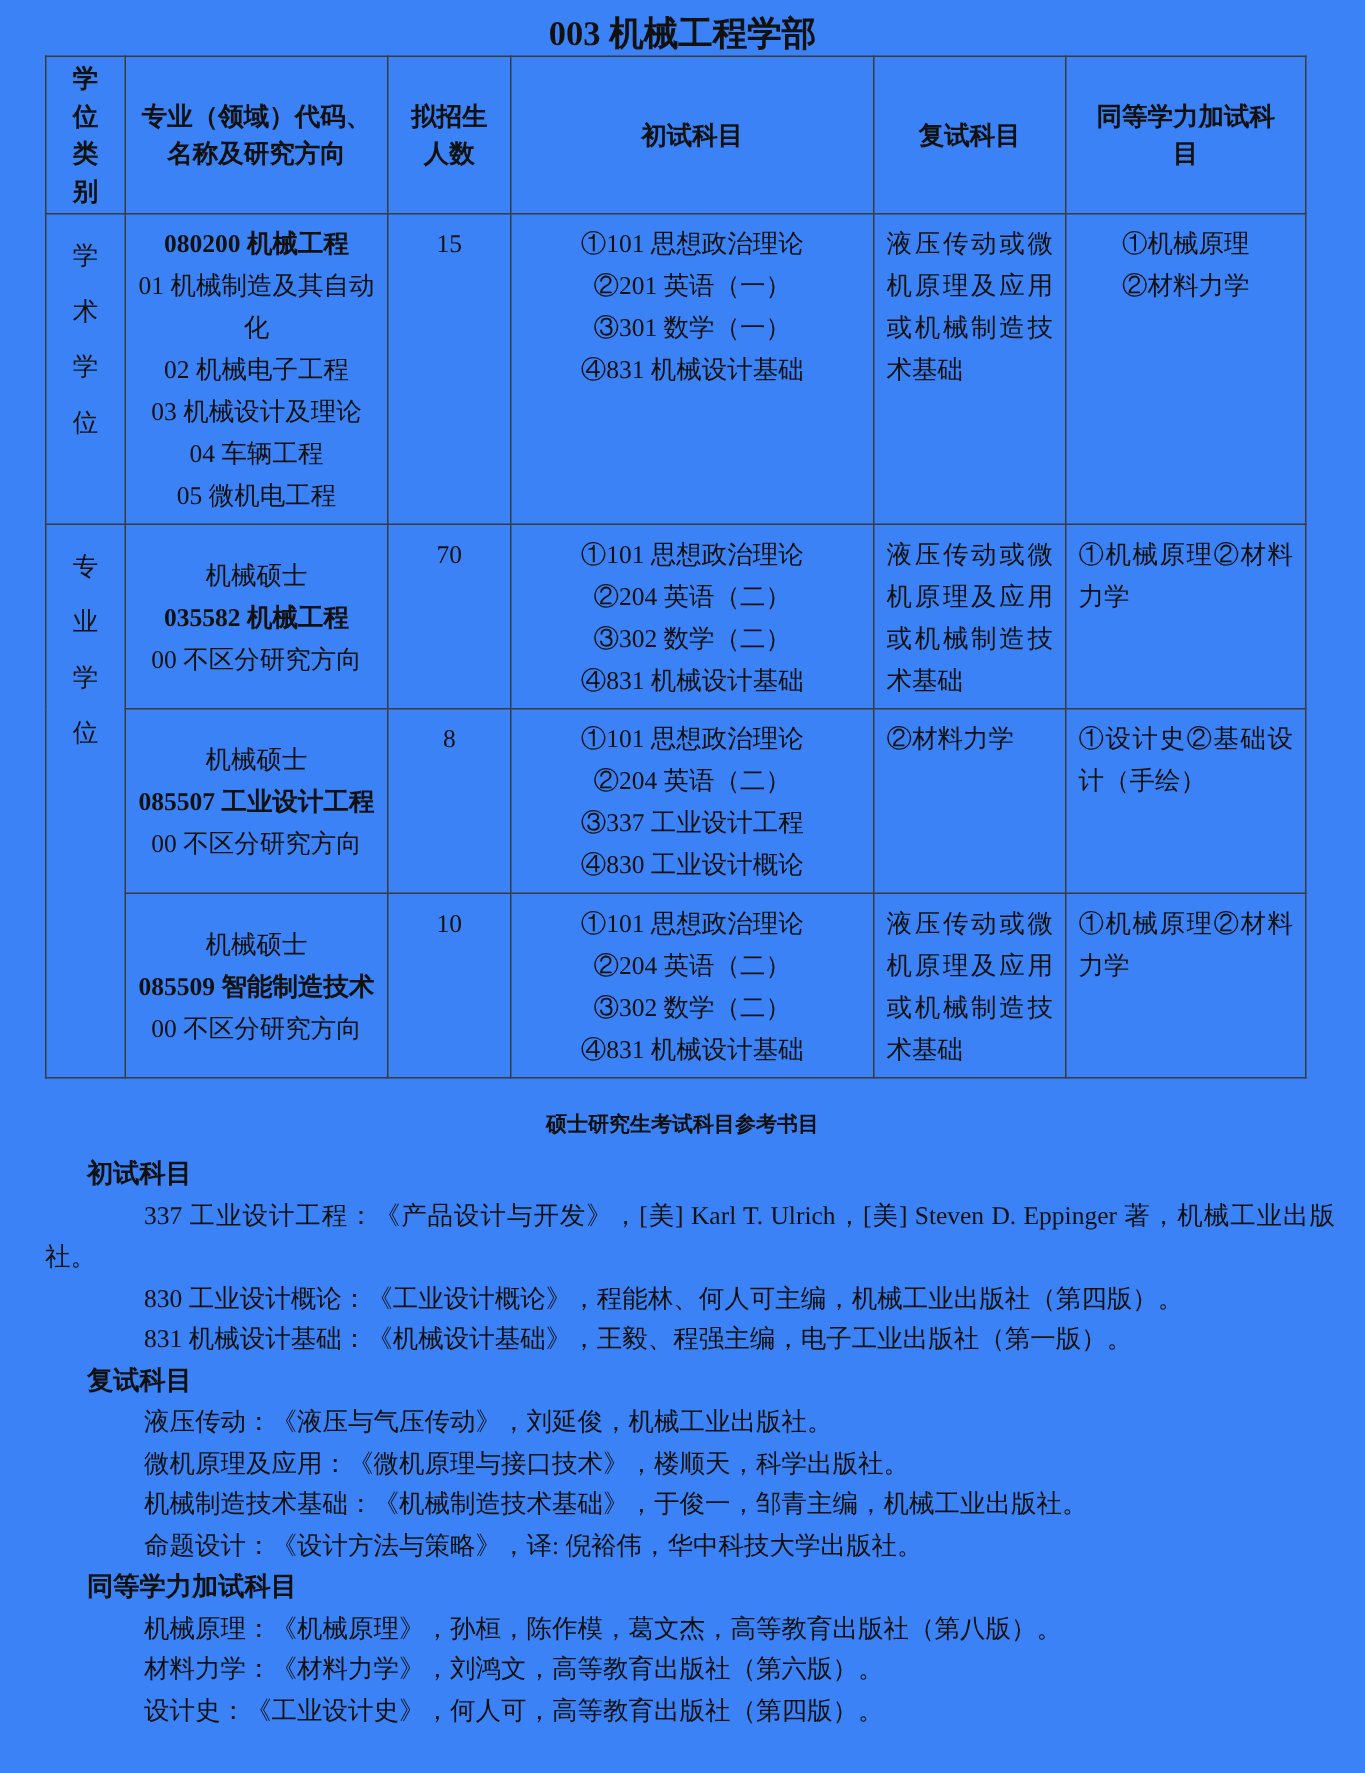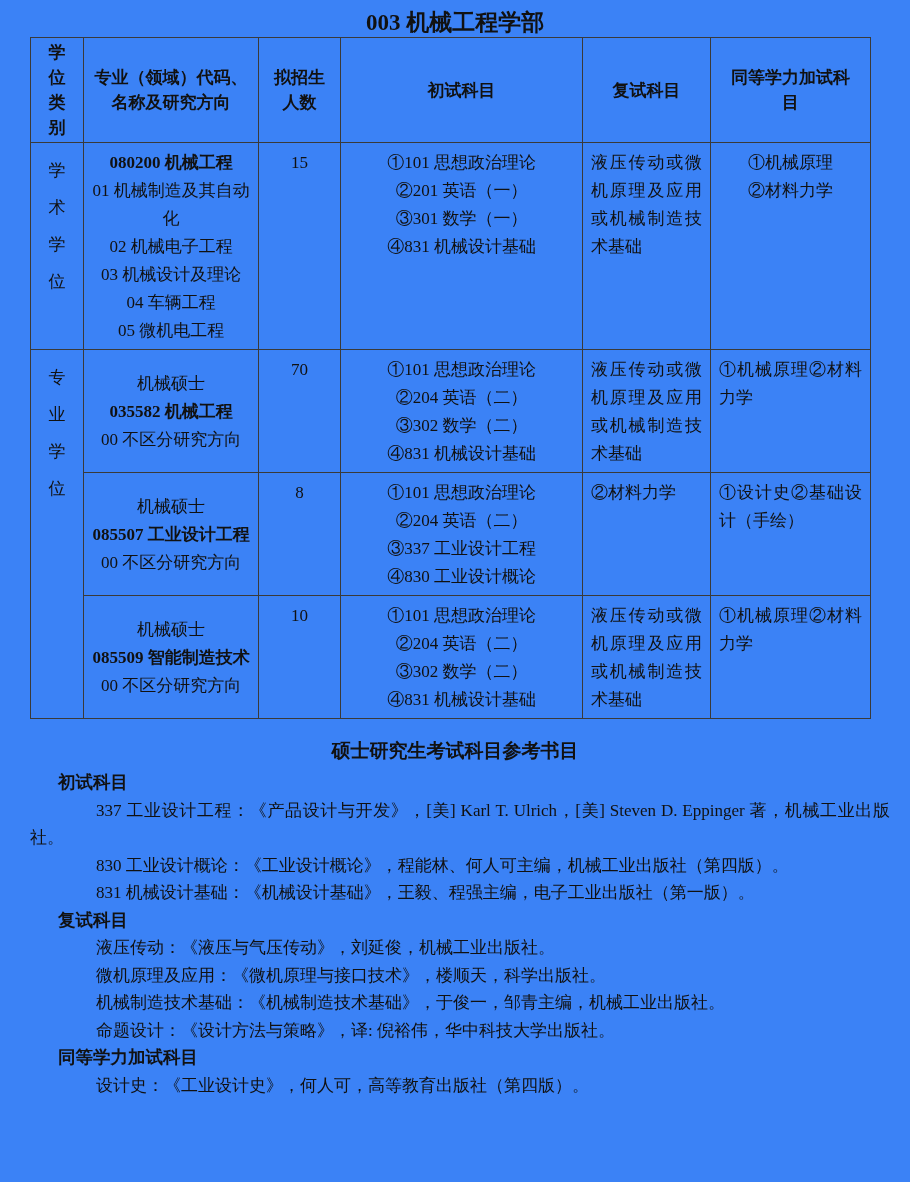--- a/index.html
+++ b/index.html
@@ -47,21 +47,21 @@
   td.prog.mid { vertical-align:middle; }
   .bold { font-weight:bold; }
   td.quota { padding-top:6px; }
   td.exam  { padding-top:6px; }
   td.retest { text-align:justify; padding-top:6px; }
   td.supp   { text-align:justify; padding-top:6px; }
   td.supp.pre { white-space:pre-line; text-align:center; }
 
   .ref-title {
     margin:18px 0 5px 0;
-    text-align:center; font-size:19px; font-weight:bold; line-height:27px;
+    text-align:center; font-size:14px; font-weight:bold; line-height:27px;
   }
   .ref-heading {
     margin:0 20px 0 58px;
     font-size:17.5px; font-weight:bold; line-height:27.5px;
   }
   .ref-item {
     margin:0 20px 0 30px;
     text-indent:66px;
     font-size:17px; line-height:27.5px;
     text-align:justify;
@@ -189,15 +189,17 @@
   <p class="ref-item">830 工业设计概论：《工业设计概论》，程能林、何人可主编，机械工业出版社（第四版）。</p>
   <p class="ref-item">831 机械设计基础：《机械设计基础》，王毅、程强主编，电子工业出版社（第一版）。</p>
 
   <div class="ref-heading">复试科目</div>
   <p class="ref-item">液压传动：《液压与气压传动》，刘延俊，机械工业出版社。</p>
   <p class="ref-item">微机原理及应用：《微机原理与接口技术》，楼顺天，科学出版社。</p>
   <p class="ref-item">机械制造技术基础：《机械制造技术基础》，于俊一，邹青主编，机械工业出版社。</p>
   <p class="ref-item">命题设计：《设计方法与策略》，译: 倪裕伟，华中科技大学出版社。</p>
 
   <div class="ref-heading">同等学力加试科目</div>
+  <p class="ref-item">机械原理：《机械原理》，孙桓，陈作模，葛文杰，高等教育出版社（第八版）。</p>
+  <p class="ref-item">材料力学：《材料力学》，刘鸿文，高等教育出版社（第六版）。</p>
   <p class="ref-item">设计史：《工业设计史》，何人可，高等教育出版社（第四版）。</p>
 
 </div>
 
 </body></html>

